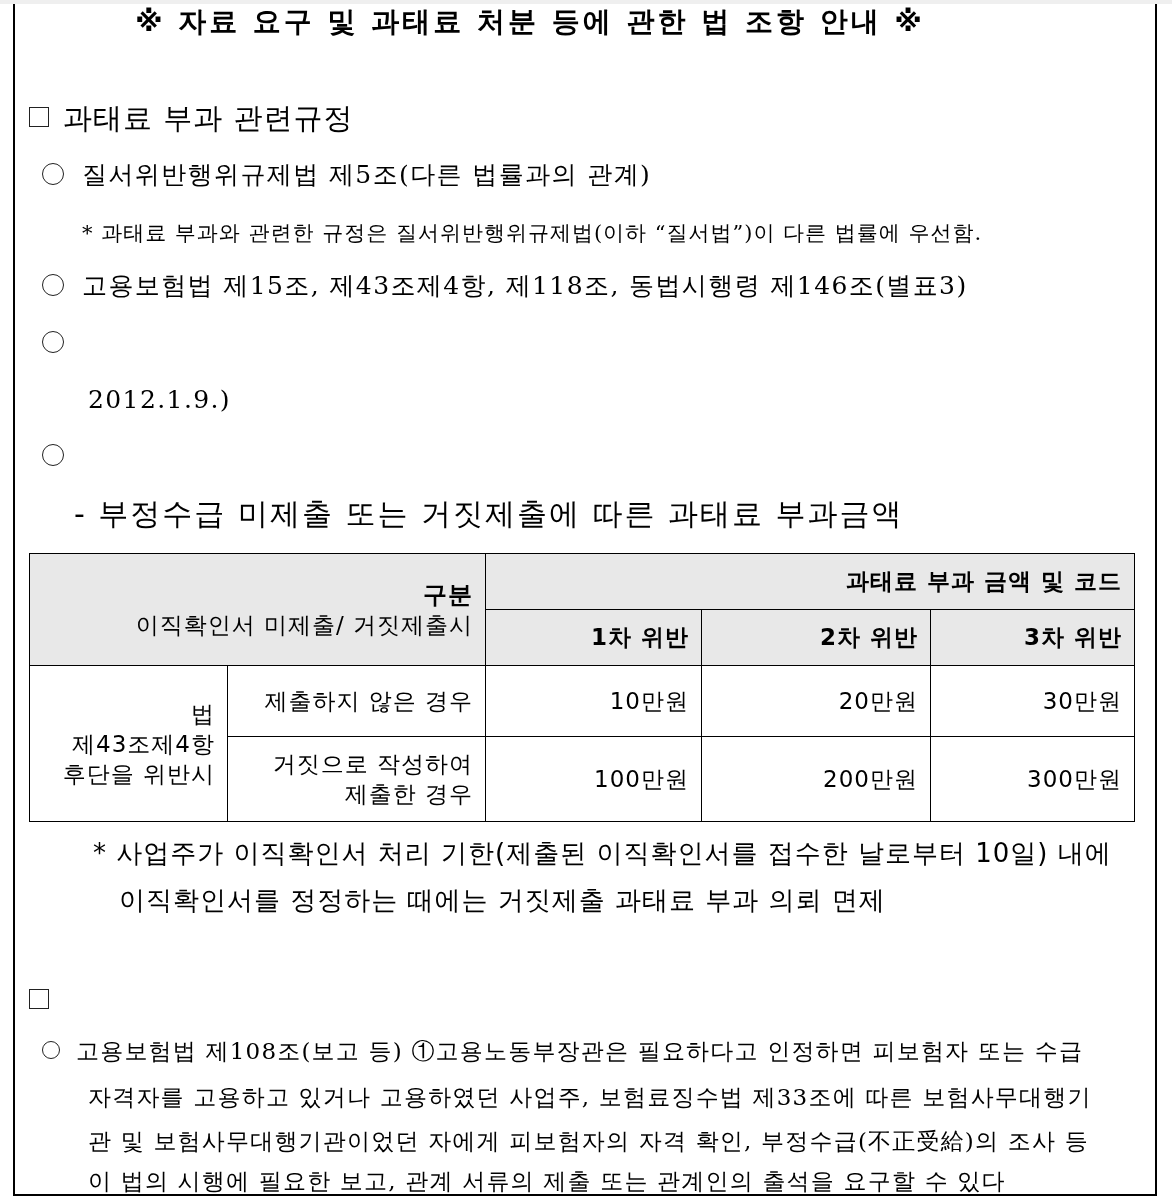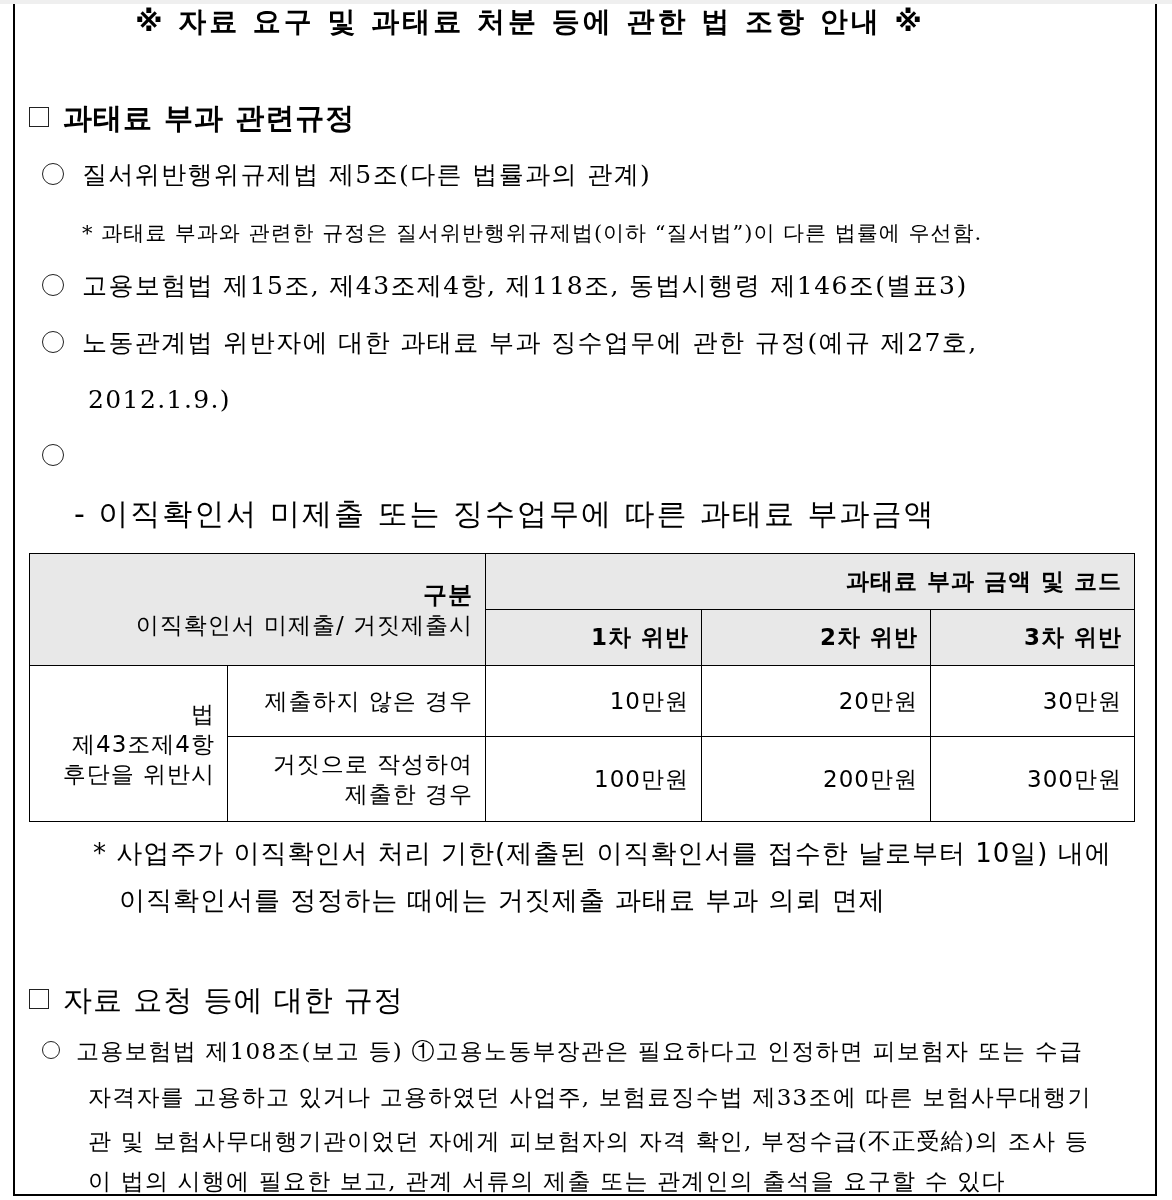--- a/index.html
+++ b/index.html
@@ -54,42 +54,42 @@
   .blk { display: block; line-height: 30px; }
 </style>
 </head>
 <body>
 
 <div class="top-strip"></div>
 <div class="frame"></div>
 
 <div class="abs title">※ 자료 요구 및 과태료 처분 등에 관한 법 조항 안내 ※</div>
 
-<div class="abs sec-head" style="left:29px; top:98px;font-weight:bold;">
+<div class="abs sec-head" style="left:29px; top:98px;">
   <span class="sq"></span><span>과태료 부과 관련규정</span>
 </div>
 
 <div class="abs l1" style="left:42px; top:155px;">
   <span class="circ"></span><span>질서위반행위규제법 제5조(다른 법률과의 관계)</span>
 </div>
 <div class="abs note" style="left:82px; top:216px;">* 과태료 부과와 관련한 규정은 질서위반행위규제법(이하 “질서법”)이 다른 법률에 우선함.</div>
 
 <div class="abs l1" style="left:42px; top:266px;">
   <span class="circ"></span><span>고용보험법 제15조, 제43조제4항, 제118조, 동법시행령 제146조(별표3)</span>
 </div>
 
 <div class="abs l1" style="left:42px; top:323px;">
-  <span class="circ"></span><span>노동관계법 위반자에 대한 과태료 부과 징수업무에 관한 규정(예규 제27호,</span>
+  <span class="circ"></span>
 </div>
 <div class="abs l1" style="left:88px; top:380px;">2012.1.9.)</div>
 
 <div class="abs l1" style="left:42px; top:436px;">
   <span class="circ"></span>
 </div>
-<div class="abs dash" style="left:74px; top:494px;">- 이직확인서 미제출 또는 징수업무에 따른 과태료 부과금액</div>
+<div class="abs dash" style="left:74px; top:494px;">- 부정수급 미제출 또는 거짓제출에 따른 과태료 부과금액</div>
 
 <table class="fine">
   <colgroup>
     <col style="width:198px">
       <col style="width:258px">
       <col style="width:216px">
       <col style="width:229px">
       <col style="width:204px">
   </colgroup>
   <tbody>
@@ -127,21 +127,21 @@
     <td class="amt">200만원</td>
     <td class="amt">300만원</td>
   </tr>
 </tbody>
   </table>
 
 <div class="abs fn" style="left:56px; top:836px;">* 사업주가 이직확인서 처리 기한(제출된 이직확인서를 접수한 날로부터 10일) 내에</div>
 <div class="abs fn" style="left:82px; top:883px;">이직확인서를 정정하는 때에는 거짓제출 과태료 부과 의뢰 면제</div>
 
 <div class="abs sec-head" style="left:29px; top:980px;">
-  <span class="sq"></span><span>자료 요청 등에 대한 규정</span>
+  <span class="sq"></span>
 </div>
 
 <div class="abs para" style="left:42px; top:1030px;">
   <span class="circ sm"></span><span>고용보험법 제108조(보고 등) ①고용노동부장관은 필요하다고 인정하면 피보험자 또는 수급</span>
 </div>
 <div class="abs para" style="left:88px; top:1076px;">자격자를 고용하고 있거나 고용하였던 사업주, 보험료징수법 제33조에 따른 보험사무대행기</div>
 <div class="abs para" style="left:88px; top:1120px;">관 및 보험사무대행기관이었던 자에게 피보험자의 자격 확인, 부정수급(不正受給)의 조사 등</div>
 <div class="abs para" style="left:88px; top:1160px;">이 법의 시행에 필요한 보고, 관계 서류의 제출 또는 관계인의 출석을 요구할 수 있다</div>
 
 </body></html>

